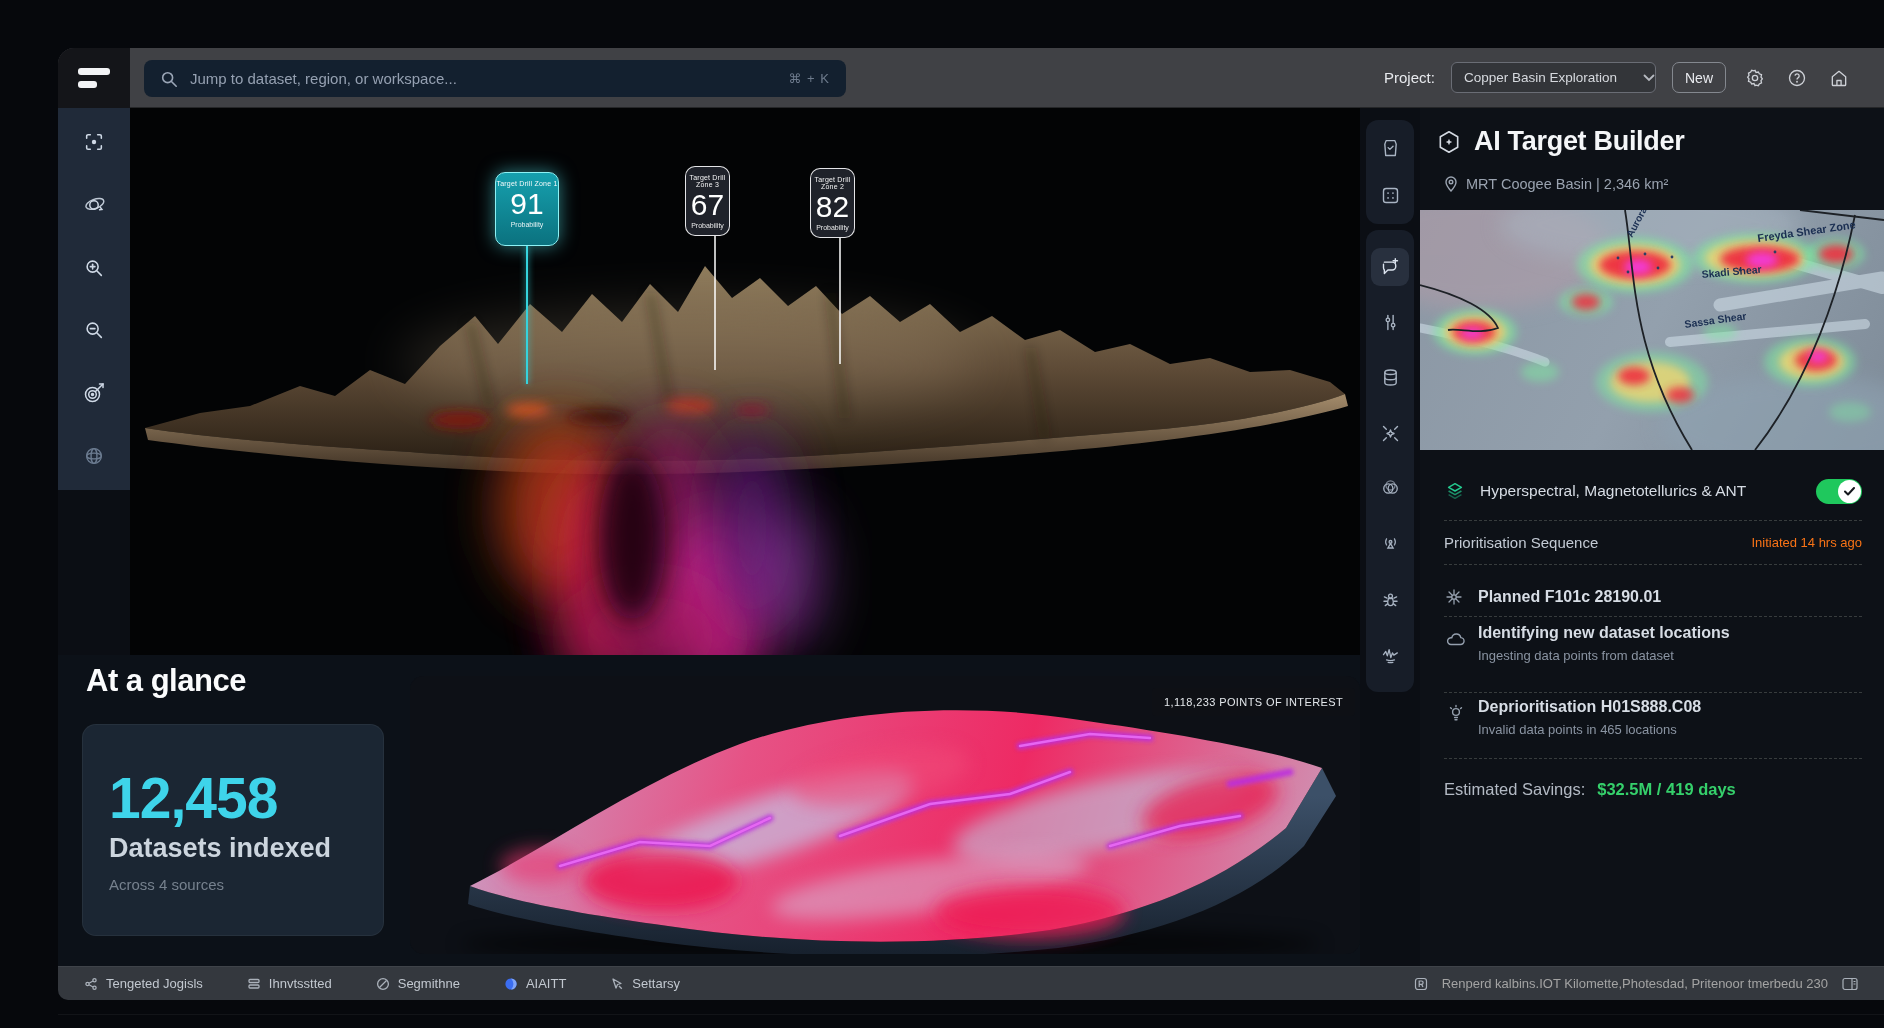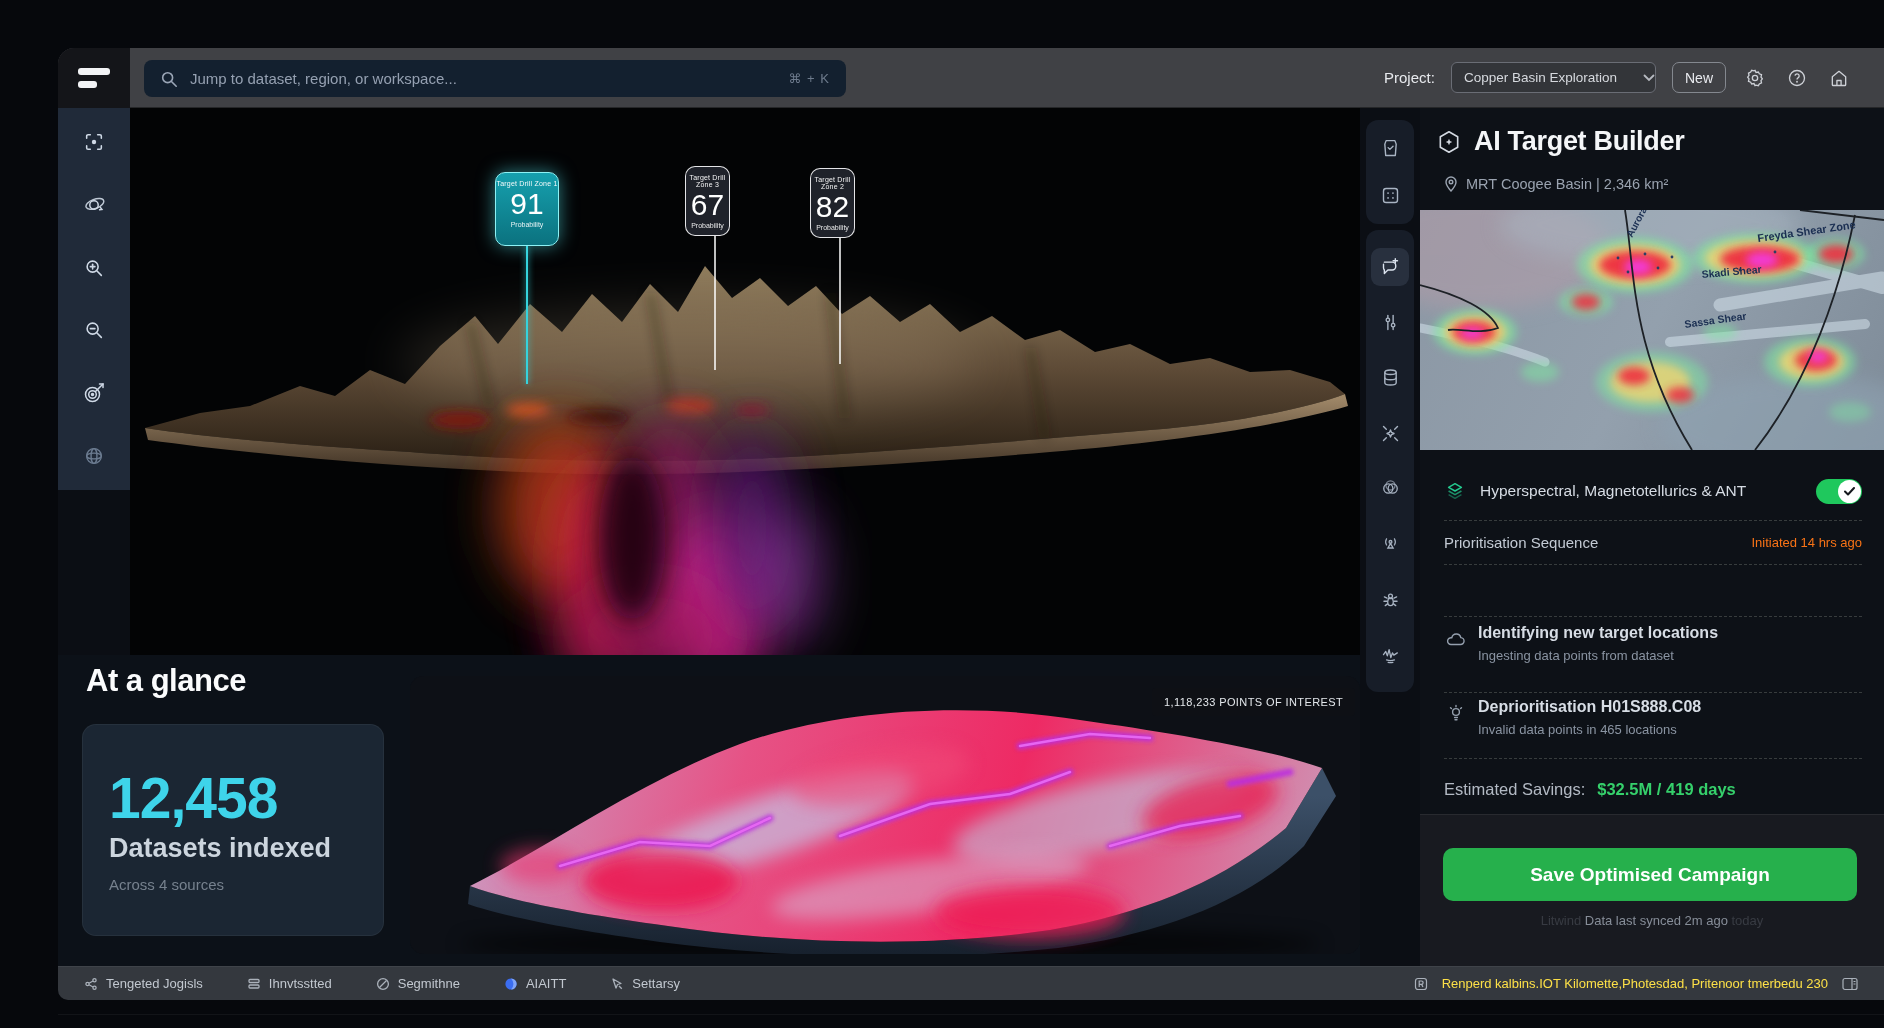--- a/index.html
+++ b/index.html
@@ -105,21 +105,21 @@
          background:#26b04c; color:#ffffff; font-size:19px; font-weight:700; cursor:pointer;
          font-family:inherit; }
   .synced { position:absolute; left:0; top:98px; width:464px; text-align:center; color:#878e99; font-size:13px; }
   .ghost { opacity:.28; }
 
   
   .statusbar { position:absolute; left:0; top:918px; width:1826px; height:34px; background:#34383e;
                border-top:1px solid rgba(255,255,255,.06); display:flex; align-items:center; padding:0 26px; }
   .sb-left { display:flex; align-items:center; gap:44px; }
   .sb-item { display:flex; align-items:center; gap:8px; color:#c2c8d0; font-size:13px; cursor:pointer; }
-  .sb-right { margin-left:auto; display:flex; align-items:center; gap:14px; color:#fde047; font-size:13px; }
+  .sb-right { margin-left:auto; display:flex; align-items:center; gap:14px; color:#a3a3a3; font-size:13px; }
   .bottom-line { position:absolute; left:58px; top:1014px; width:1826px; height:1px; background:rgba(255,255,255,.05); }
 
   svg { display:block; }
 </style>
 </head>
 <body>
 
 <div class="page">
   <div class="window">
 
@@ -522,28 +522,35 @@
         </span>
       </div>
 
       <div class="pdiv" style="top:412px"></div>
       <div class="p-row seq-row">
         <span class="seq-title">Prioritisation Sequence</span>
         <span class="seq-meta">Initiated 14 hrs ago</span>
       </div>
       <div class="pdiv" style="top:456px"></div>
 
+      <div class="p-row" style="top:466px;height:46px;display:flex;align-items:center">
+        <svg class="item-icon" style="position:static" width="20" height="20" viewBox="0 0 20 20" fill="none" stroke="#95a0ae" stroke-width="1.3" stroke-linecap="round">
+            <path d="M10 3v14M3 10h14M5 5l10 10M15 5L5 15"></path>
+            <circle cx="10" cy="10" r="2.2" fill="#0d1117" stroke="#95a0ae"></circle>
+          </svg>
+        <span class="item-title item-text" style="margin-left:14px">Planned F101c 28190.01</span>
+      </div>
       <div class="pdiv" style="top:508px"></div>
 
       <div class="p-row" style="top:516px;height:62px">
         <svg class="item-icon" style="top:6px" width="20" height="20" viewBox="0 0 20 20" fill="none" stroke="#95a0ae" stroke-width="1.4" stroke-linejoin="round">
             <path d="M5.2 14.5a3.4 3.4 0 1 1 .6-6.7 4.6 4.6 0 0 1 9-.2 3.1 3.1 0 0 1-.4 6.9z"></path>
           </svg>
         <div class="item-text">
-          <div class="item-title">Identifying new target locations</div>
+          <div class="item-title">Identifying new dataset locations</div>
           <div class="item-sub">Ingesting data points from dataset</div>
         </div>
       </div>
       <div class="pdiv" style="top:584px"></div>
 
       <div class="p-row" style="top:590px;height:62px">
         <svg class="item-icon" style="top:6px" width="20" height="20" viewBox="0 0 20 20" fill="none" stroke="#95a0ae" stroke-width="1.4" stroke-linecap="round">
             <circle cx="10" cy="8" r="3.4"></circle>
             <path d="M8.6 13.5h2.8M9 15.8h2M10 1.5v1.3M4.5 3.7l.9.9M15.5 3.7l-.9.9"></path>
           </svg>
@@ -552,28 +559,20 @@
           <div class="item-sub">Invalid data points in 465 locations</div>
         </div>
       </div>
       <div class="pdiv" style="top:650px"></div>
 
       <div class="p-row sav-row">
         <span class="sav-label">Estimated Savings:</span>
         <span class="sav-value">$32.5M / 419 days</span>
       </div>
 
-      <div class="p-footer">
-        <button class="cta">Save Optimised Campaign</button>
-        <div class="synced">
-          <span class="ghost">Litwind</span>
-          <span>Data last synced 2m ago</span>
-          <span class="ghost">today</span>
-        </div>
-      </div>
     </aside>
 
     <footer class="statusbar">
       <div class="sb-left">
         <span class="sb-item">
           <svg width="14" height="14" viewBox="0 0 14 14" fill="none" stroke="#aab1ba" stroke-width="1.3">
               <circle cx="3.5" cy="7" r="1.6"></circle>
               <circle cx="10.5" cy="3.2" r="1.6"></circle>
               <circle cx="10.5" cy="10.8" r="1.6"></circle>
               <path d="M5 6.2l4-2.2M5 7.8l4 2.2"></path>

